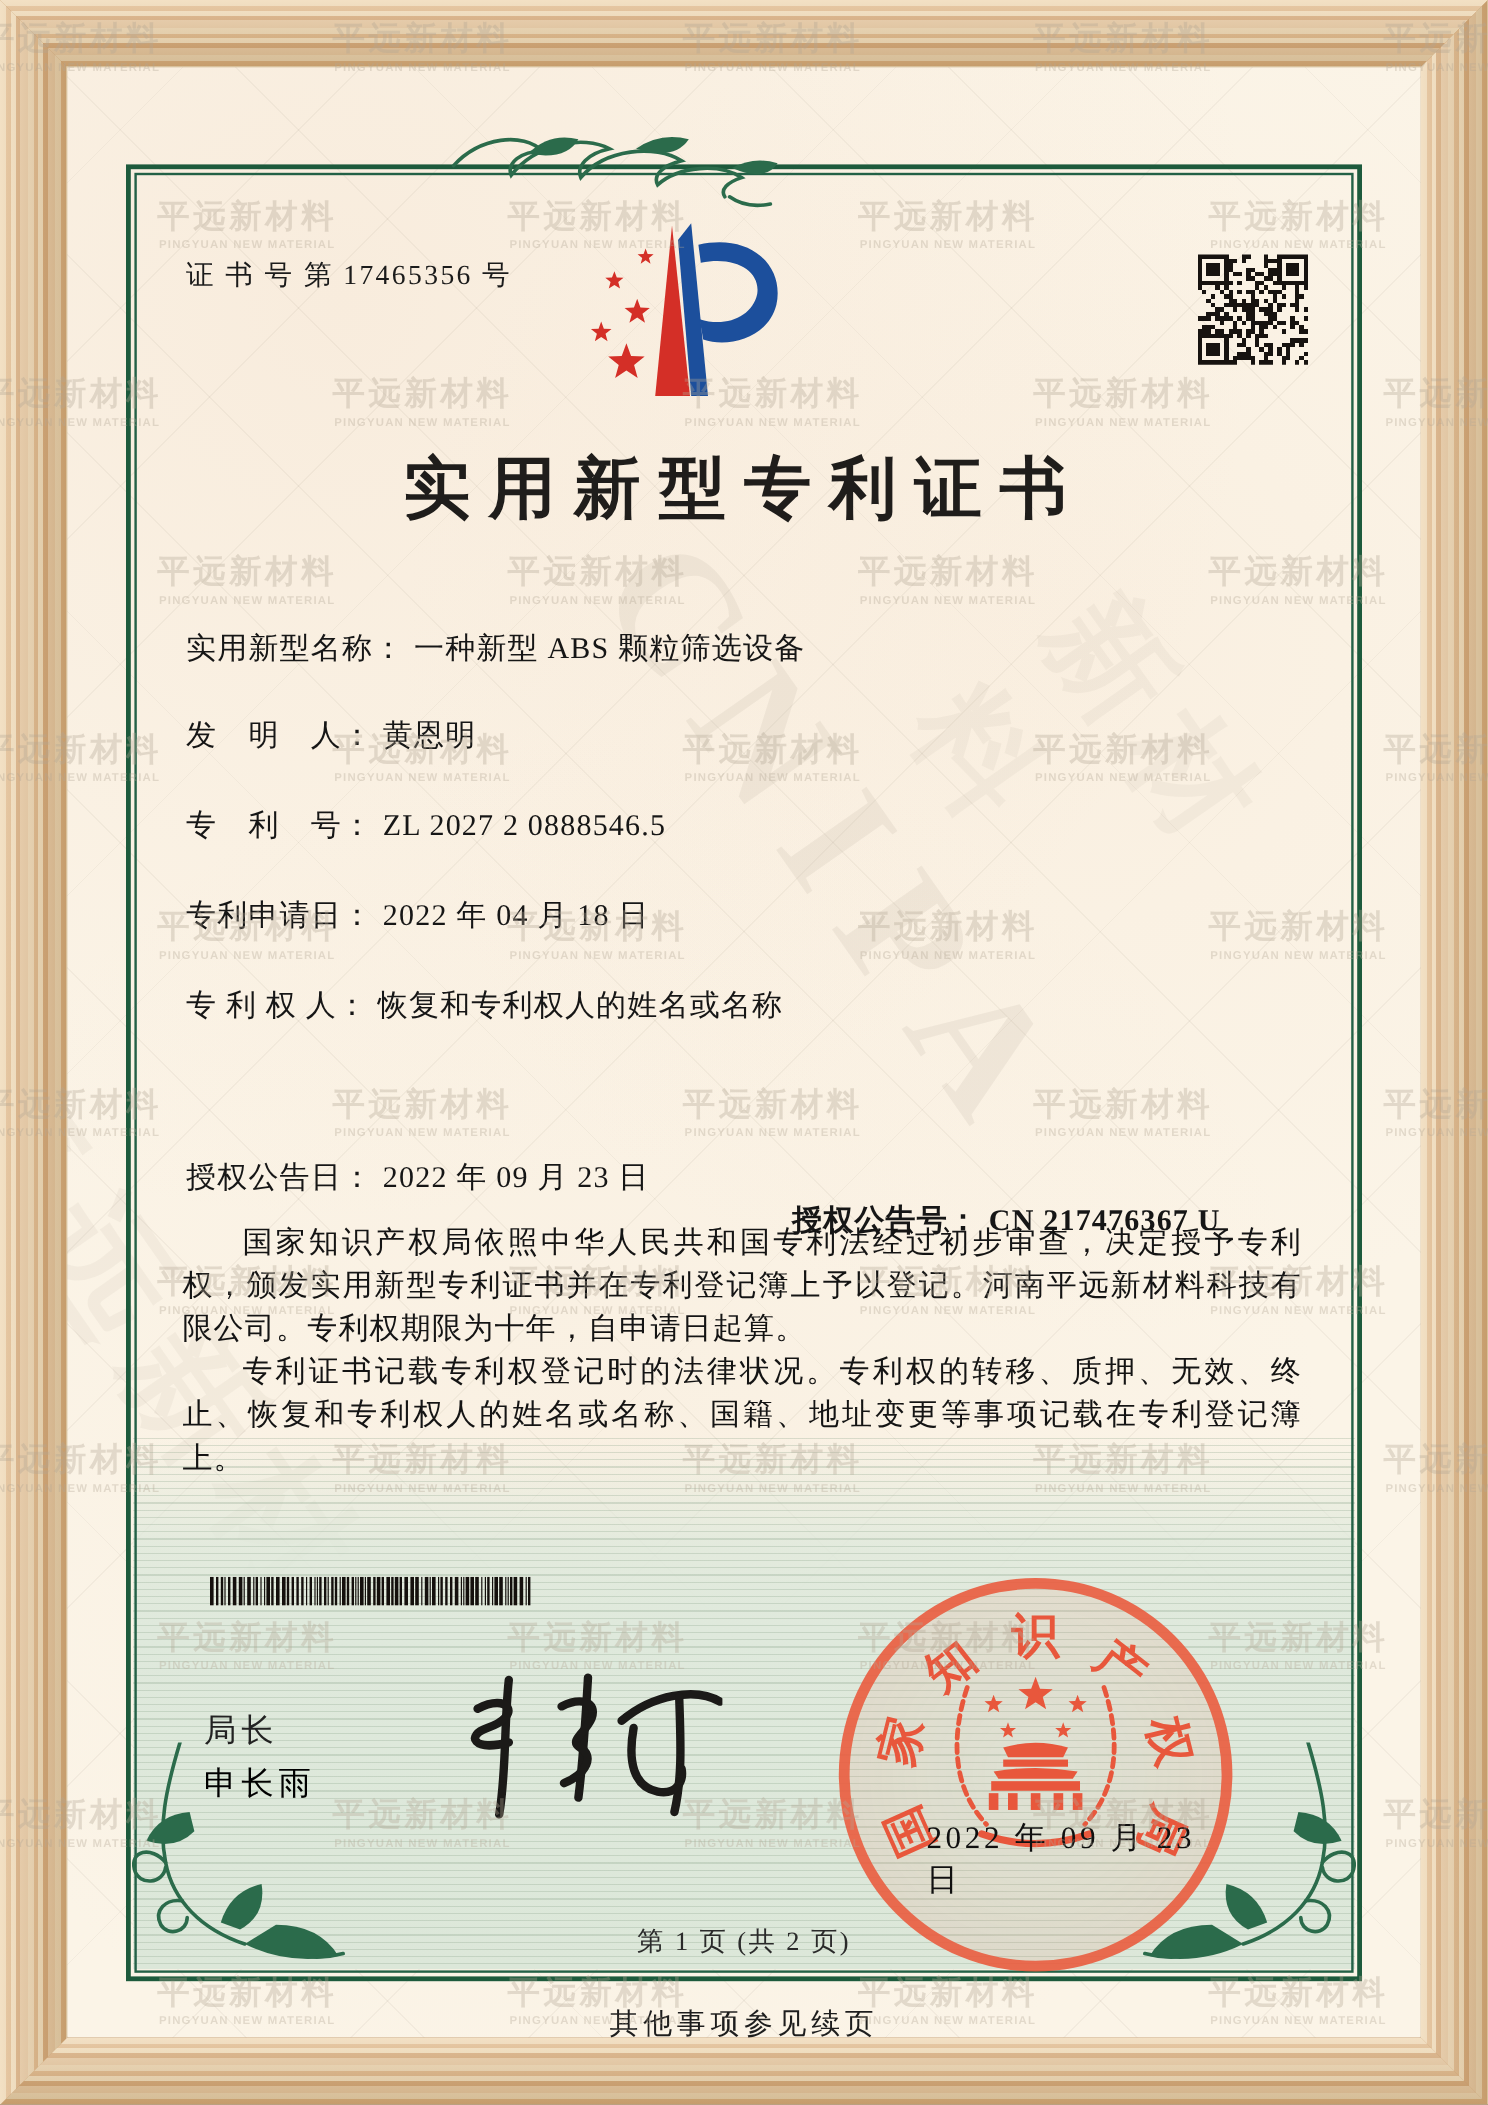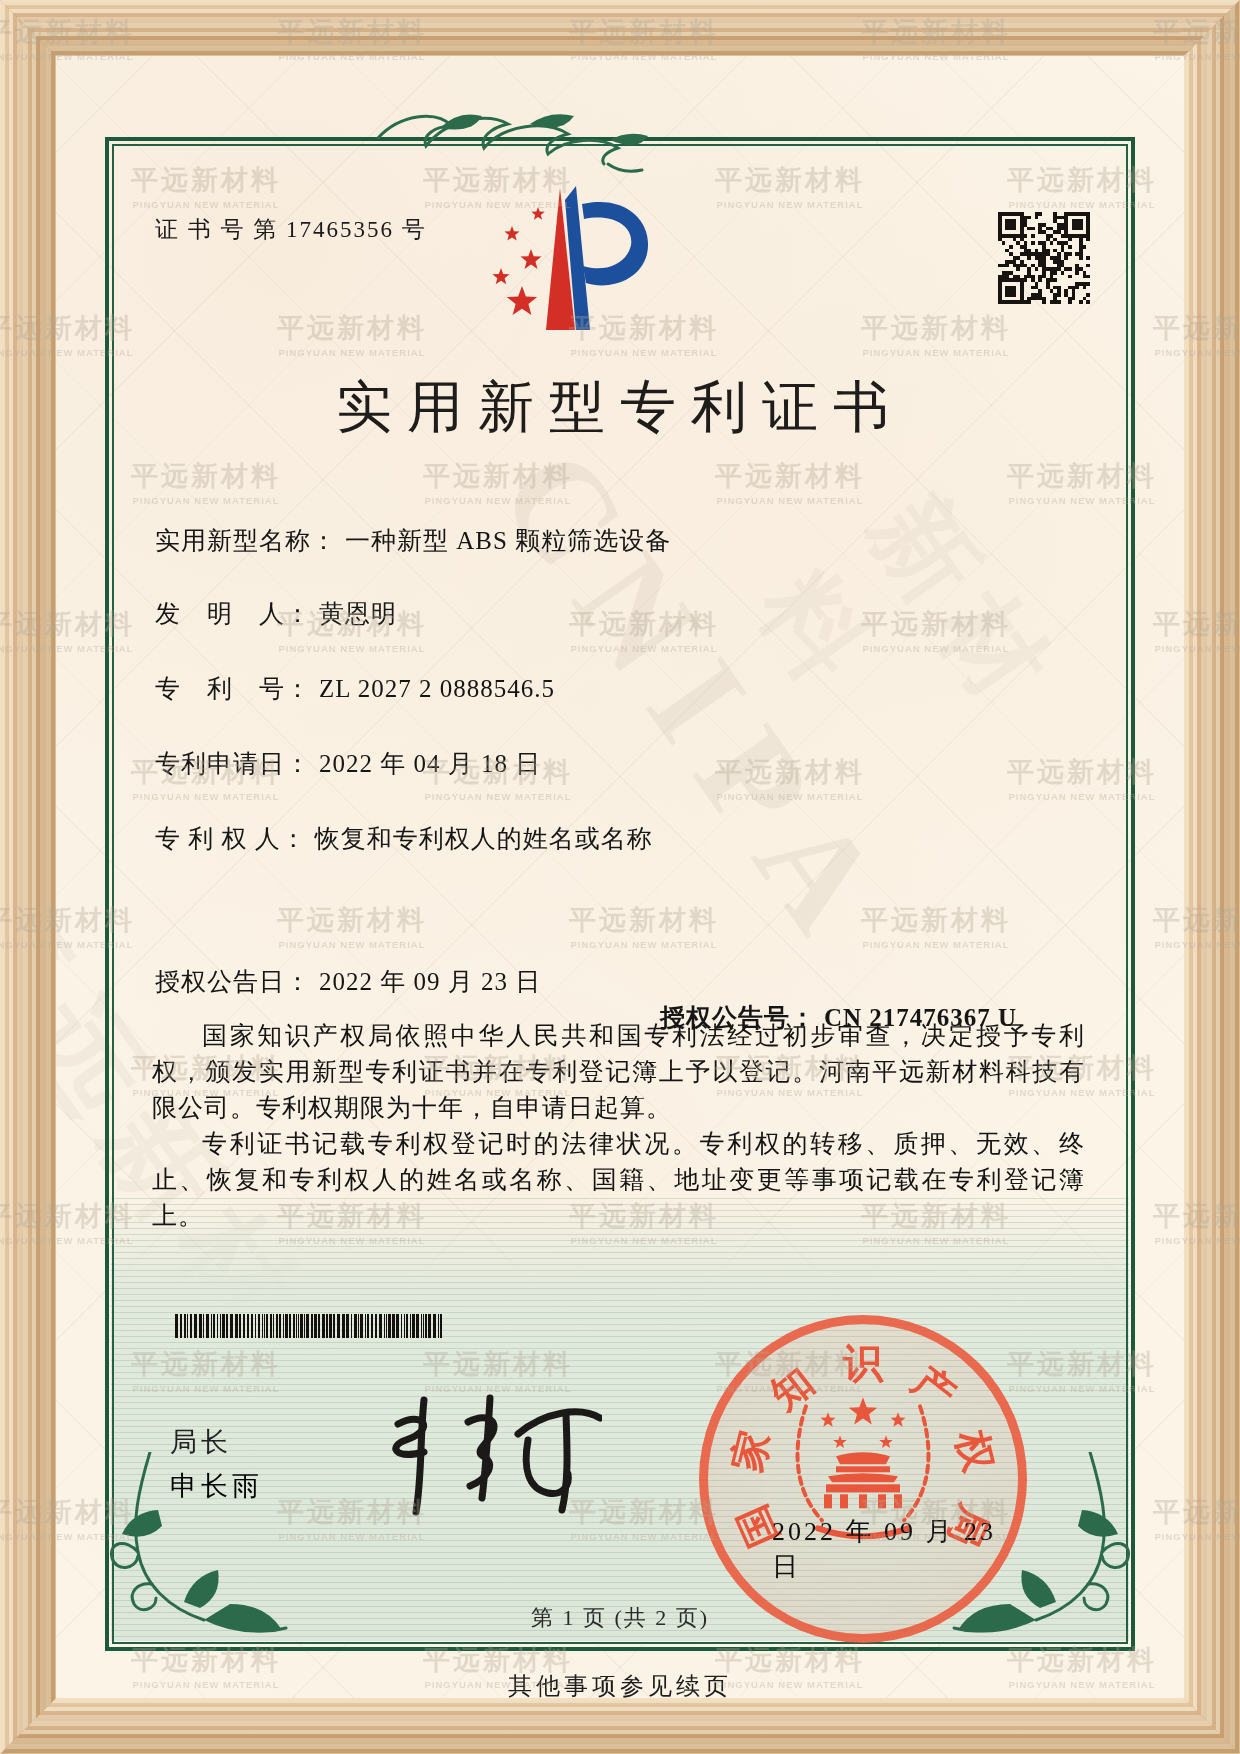--- a/index.html
+++ b/index.html
@@ -40,21 +40,21 @@
   
   .orn{position:absolute;z-index:3;pointer-events:none;}
   .orn path{fill:none;stroke:#2b6b4b;stroke-width:3;stroke-linecap:round;}
   .orn .leaf{fill:#2b6b4b;stroke:none;}
   
   .cert-no{position:absolute;left:155px;top:214px;z-index:3;font-size:23px;letter-spacing:2px;color:#1b1b1b;}
   .logo{position:absolute;left:486px;top:182px;z-index:3;}
   .qr{position:absolute;left:998px;top:212px;z-index:3;}
   .qr rect{fill:#171310;}
   .title{position:absolute;left:0;top:370px;width:100%;z-index:3;text-align:center;
-    font-size:56px;font-weight:normal;letter-spacing:15px;color:#1f1d1b;}
+    font-size:56px;font-weight:bold;letter-spacing:15px;color:#1f1d1b;}
   
   .field{position:absolute;left:155px;z-index:3;display:flex;align-items:flex-start;
     font-size:25px;color:#161616;letter-spacing:1px;line-height:35px;}
   .flabel{white-space:pre;flex:none;}
   .fvalue{margin-left:8px;}
   .field.addr .fvalue{width:800px;}
   .field.g2{left:660px;}
   
   .paras{position:absolute;left:152px;top:1018px;width:933px;z-index:3;}
   .paras p{margin:0;text-indent:2em;font-size:25px;line-height:36px;letter-spacing:1px;

